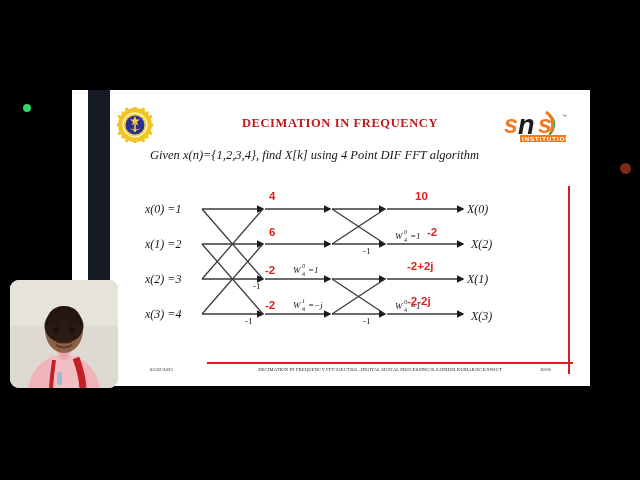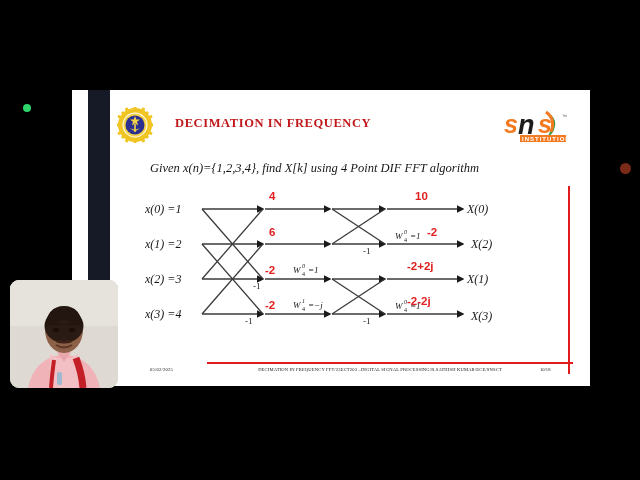--- a/index.html
+++ b/index.html
@@ -10,26 +10,26 @@
   .dot{position:absolute;border-radius:50%;}
   #rec-dot{left:23px;top:104px;width:8px;height:8px;background:#2fd46b;}
   #right-dot{left:620px;top:163px;width:11px;height:11px;background:#7a2a17;}
 
   
   #slide{position:absolute;left:72px;top:90px;width:518px;height:296px;background:#fff;}
   #slide-edge{position:absolute;left:88px;top:90px;width:22px;height:192px;background:#151a26;}
 
   
   #seal{position:absolute;left:117px;top:107px;width:36px;height:36px;}
-  #title{position:absolute;left:175px;top:116px;width:330px;
+  #title{position:absolute;left:175px;top:116px;width:330px;text-align:center;
          font-family:"Liberation Serif",serif;font-weight:bold;font-size:12.5px;
          letter-spacing:.6px;color:#c0181b;}
   #sns-logo{position:absolute;left:500px;top:108px;width:74px;height:38px;}
 
-  #subtitle{position:absolute;left:150px;top:161px;width:400px;
+  #subtitle{position:absolute;left:150px;top:148px;width:400px;
             font-family:"Liberation Serif",serif;font-style:italic;font-size:12.5px;
             color:#17171a;white-space:nowrap;}
 
   
   #diagram{position:absolute;left:145px;top:190px;width:400px;height:150px;}
   #diagram svg{display:block;}
 
   .inlbl{font-family:"Liberation Serif",serif;font-style:italic;font-size:12px;fill:#17171a;}
   .outlbl{font-family:"Liberation Serif",serif;font-style:italic;font-size:12px;fill:#17171a;}
   .redval{font-family:"Liberation Sans",sans-serif;font-weight:bold;font-size:11.5px;fill:#e02020;}

